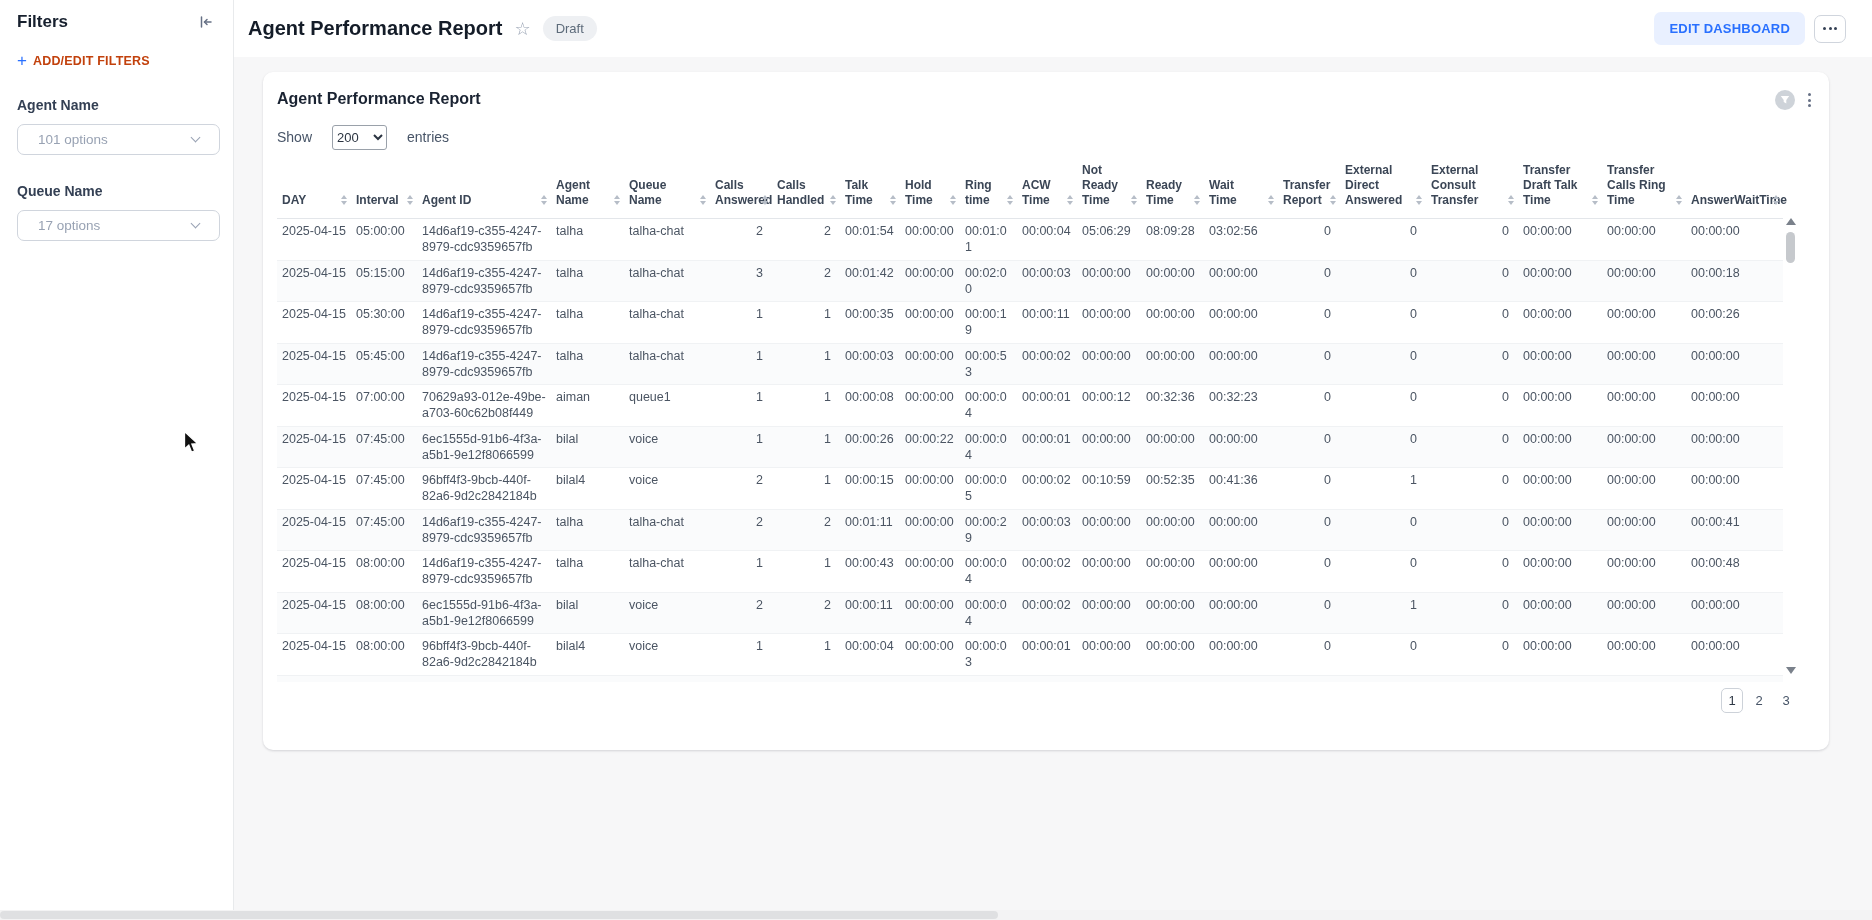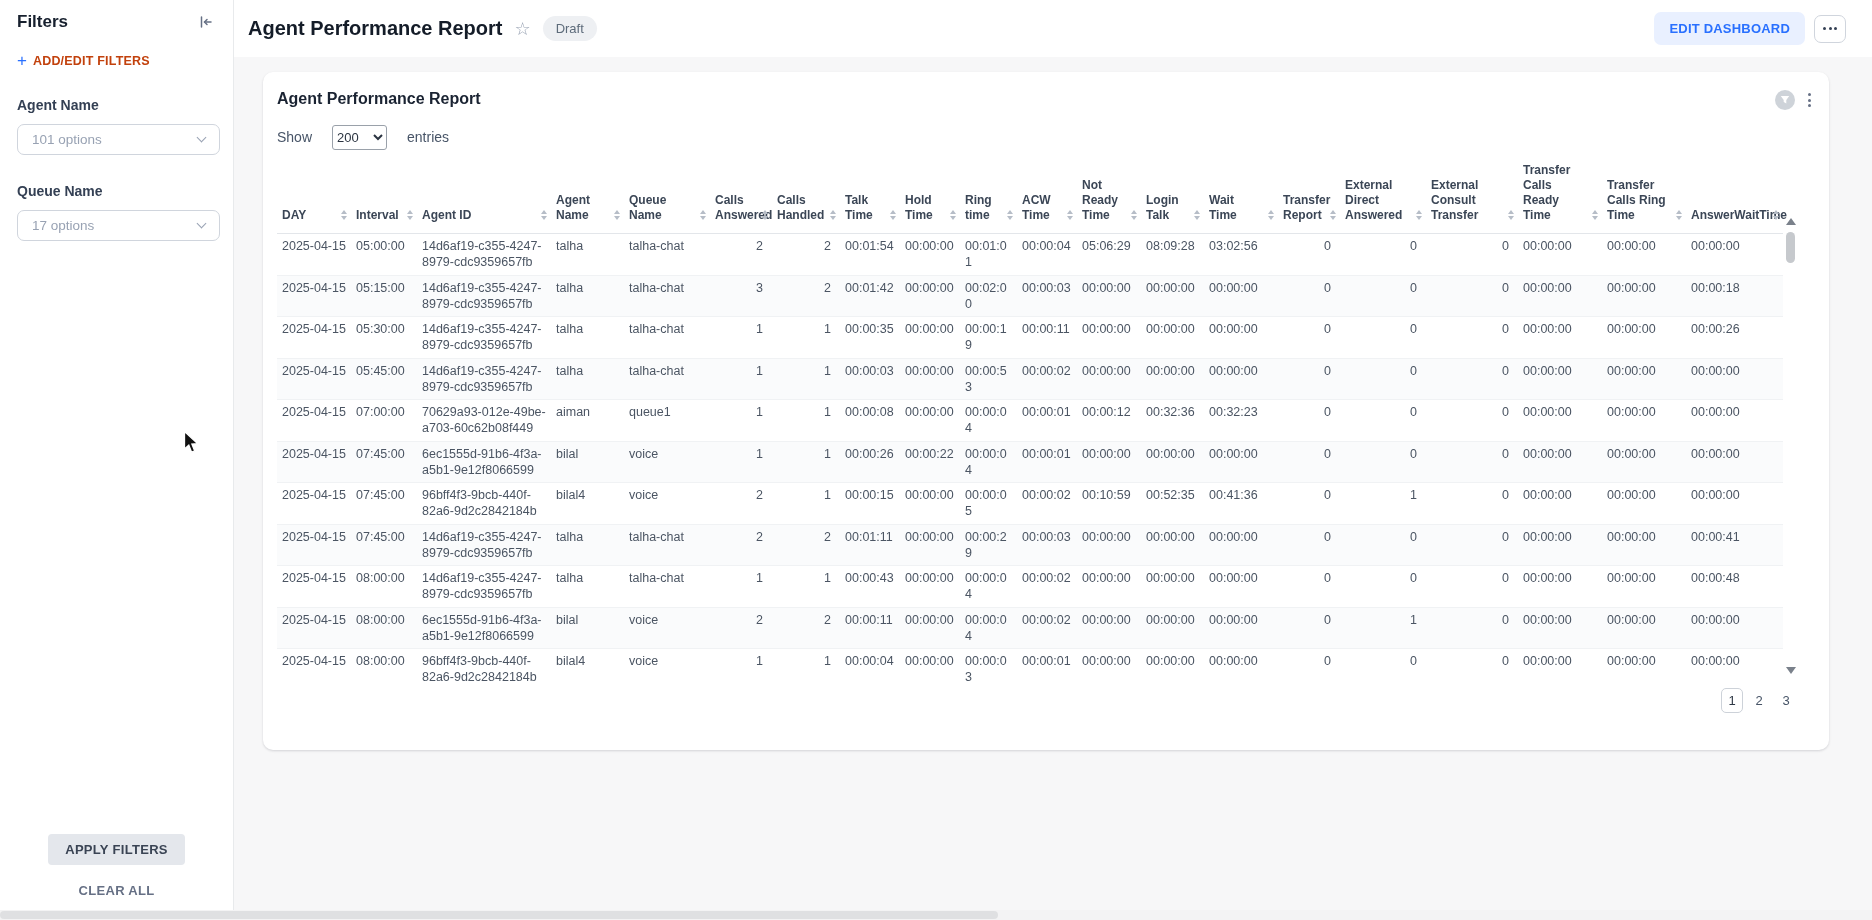--- a/index.html
+++ b/index.html
@@ -26,21 +26,21 @@
   .addedit .lbl { color: #c2410c; font-size: 12.5px; font-weight: 700; letter-spacing: .2px; }
   .filter-section { margin-top: 28px; }
   .filter-label { font-size: 14px; font-weight: 700; color: #344054; margin-bottom: 11px; }
   .chip {
     display: inline-block; background: #f2f4f7; color: #475467;
     font-size: 13px; padding: 6px 12px; border-radius: 6px; cursor: pointer;
   }
   .select-box {
     width: 203px; height: 31px; border: 1px solid #d0d5dd; border-radius: 7px;
     display: flex; align-items: center; justify-content: space-between;
-    padding: 0 14px; background: #fff; cursor: pointer;
+    padding: 0 20px; background: #fff; cursor: pointer;
     color: #98a2b3; font-size: 13.5px;
   }
   .chev { width: 7px; height: 7px; border-right: 1.7px solid #98a2b3; border-bottom: 1.7px solid #98a2b3; transform: rotate(45deg); margin-top: -4px; }
   .sidebar-footer { position: absolute; left: 0; right: 0; bottom: 22px; text-align: center; }
   .apply-btn {
     background: #e4e7ec; border: none; border-radius: 4px; cursor: pointer;
     color: #3a4454; font-size: 13px; font-weight: 700; letter-spacing: .3px;
     padding: 8px 17px;
   }
   .clear-all { margin-top: 18px; font-size: 13px; font-weight: 600; color: #667085; letter-spacing: .3px; cursor: pointer; }
@@ -168,24 +168,20 @@
   </div>
 
   <div class="filter-section">
     <div class="filter-label">Queue Name</div>
     <div class="select-box">
       <span>17 options</span>
       <span class="chev"></span>
     </div>
   </div>
 
-  <div class="sidebar-footer">
-    <button class="apply-btn">APPLY FILTERS</button>
-    <div class="clear-all">CLEAR ALL</div>
-  </div>
 </div>
 
 <div class="topbar">
   <h1 class="page-title">Agent Performance Report</h1>
   <span class="star-icon">☆</span>
   <span class="badge">Draft</span>
   <div class="topbar-right">
     <button class="edit-dash">EDIT DASHBOARD</button>
     <button class="more-btn">
       <span class="dot"></span>
@@ -287,41 +283,41 @@
                 <i class="dn"></i>
               </span></th>
             <th><span>ACW Time</span><span class="sort">
                 <i class="up"></i>
                 <i class="dn"></i>
               </span></th>
             <th><span>Not Ready Time</span><span class="sort">
                 <i class="up"></i>
                 <i class="dn"></i>
               </span></th>
-            <th><span>Login Talk</span><span class="sort">
+            <th><span>Ready Time</span><span class="sort">
                 <i class="up"></i>
                 <i class="dn"></i>
               </span></th>
             <th><span>Wait Time</span><span class="sort">
                 <i class="up"></i>
                 <i class="dn"></i>
               </span></th>
             <th><span>Transfer Report</span><span class="sort">
                 <i class="up"></i>
                 <i class="dn"></i>
               </span></th>
             <th><span>External Direct Answered</span><span class="sort">
                 <i class="up"></i>
                 <i class="dn"></i>
               </span></th>
             <th><span>External Consult Transfer</span><span class="sort">
                 <i class="up"></i>
                 <i class="dn"></i>
               </span></th>
-            <th><span>Transfer Calls Ready Time</span><span class="sort">
+            <th><span>Transfer Draft Talk Time</span><span class="sort">
                 <i class="up"></i>
                 <i class="dn"></i>
               </span></th>
             <th><span>Transfer Calls Ring Time</span><span class="sort">
                 <i class="up"></i>
                 <i class="dn"></i>
               </span></th>
             <th><span>AnswerWaitTime</span><span class="sort">
                 <i class="up"></i>
                 <i class="dn"></i>

